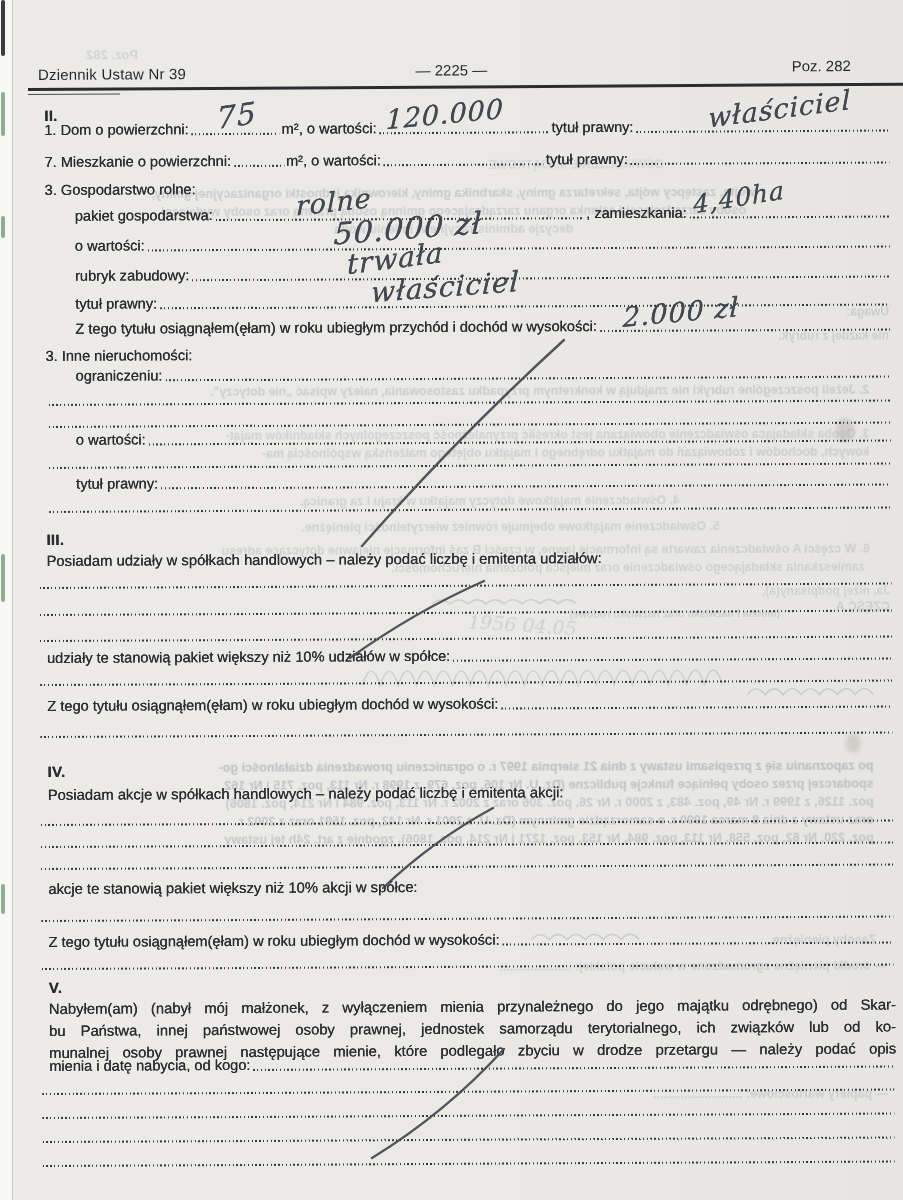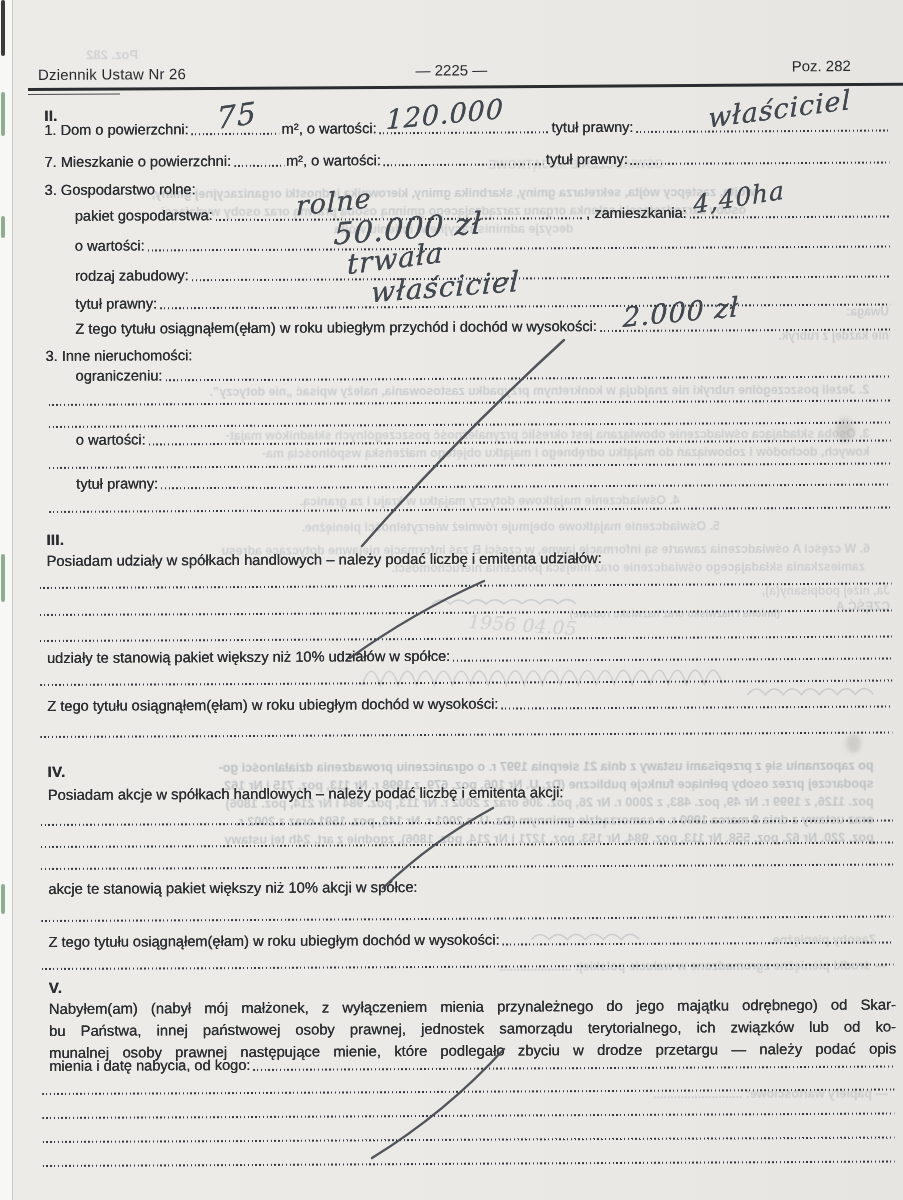--- a/index.html
+++ b/index.html
@@ -83,21 +83,21 @@
       </svg>
       <svg class="scrib" width="135" height="18" style="left: 745px; top: 682px;">
         <path d="M2 14 q9 -12 18 0 q9 -12 18 0 q9 -12 18 0 q9 -12 18 0 q9 -12 18 0 q9 -12 18 0 q9 -12 18 0" fill="none" stroke="#8e959e" stroke-width="1.6"></path>
       </svg>
       <svg class="scrib" width="125" height="16" style="left: 528px; top: 928px;">
         <path d="M2 12 q9 -10 18 0 q9 -10 18 0 q9 -10 18 0 q9 -10 18 0 q9 -10 18 0 q9 -10 18 0" fill="none" stroke="#8e959e" stroke-width="1.6"></path>
       </svg>
     </div>
 
   <div class="hdr">
-    <div class="hdr-left">Dziennik Ustaw Nr 26</div>
+    <div class="hdr-left">Dziennik Ustaw Nr 39</div>
     <div class="hdr-center">— 2225 —</div>
     <div class="hdr-right">Poz. 282</div>
     <div class="hdr-rule"></div>
     <div class="hdr-rule2"></div>
   </div>
 
   <div id="form">
       <div class="row sec" style="top: 104px; left: 44px;">II.</div>
       <div class="row field" style="top: 118px; left: 44px;">
         <span class="dt">1. Dom o powierzchni:</span>
@@ -134,21 +134,21 @@
           <span class="hw" style="left: 4px; font-size: 25px; transform: rotate(-9deg) skewX(-7deg);">4,40ha</span>
         </span>
       </div>
       <div class="row field" style="top: 234px; left: 74px;">
         <span class="dt">o wartości:</span>
         <span class="dd" style="flex: 1 1 20px;">
           <span class="hw" style="left: 185px; font-size: 30px; transform: rotate(-4deg) skewX(-7deg);">50.000 zł</span>
         </span>
       </div>
       <div class="row field" style="top: 264px; left: 74px;">
-        <span class="dt">rodzaj zabudowy:</span>
+        <span class="dt">rubryk zabudowy:</span>
         <span class="dd" style="flex: 1 1 20px;">
           <span class="hw" style="left: 155px; font-size: 28px; transform: rotate(-7deg) skewX(-7deg);">trwała</span>
         </span>
       </div>
       <div class="row field" style="top: 292px; left: 74px;">
         <span class="dt">tytuł prawny:</span>
         <span class="dd" style="flex: 1 1 20px;">
           <span class="hw" style="left: 210px; font-size: 28px; transform: rotate(-4deg) skewX(-7deg);">właściciel</span>
         </span>
       </div>

